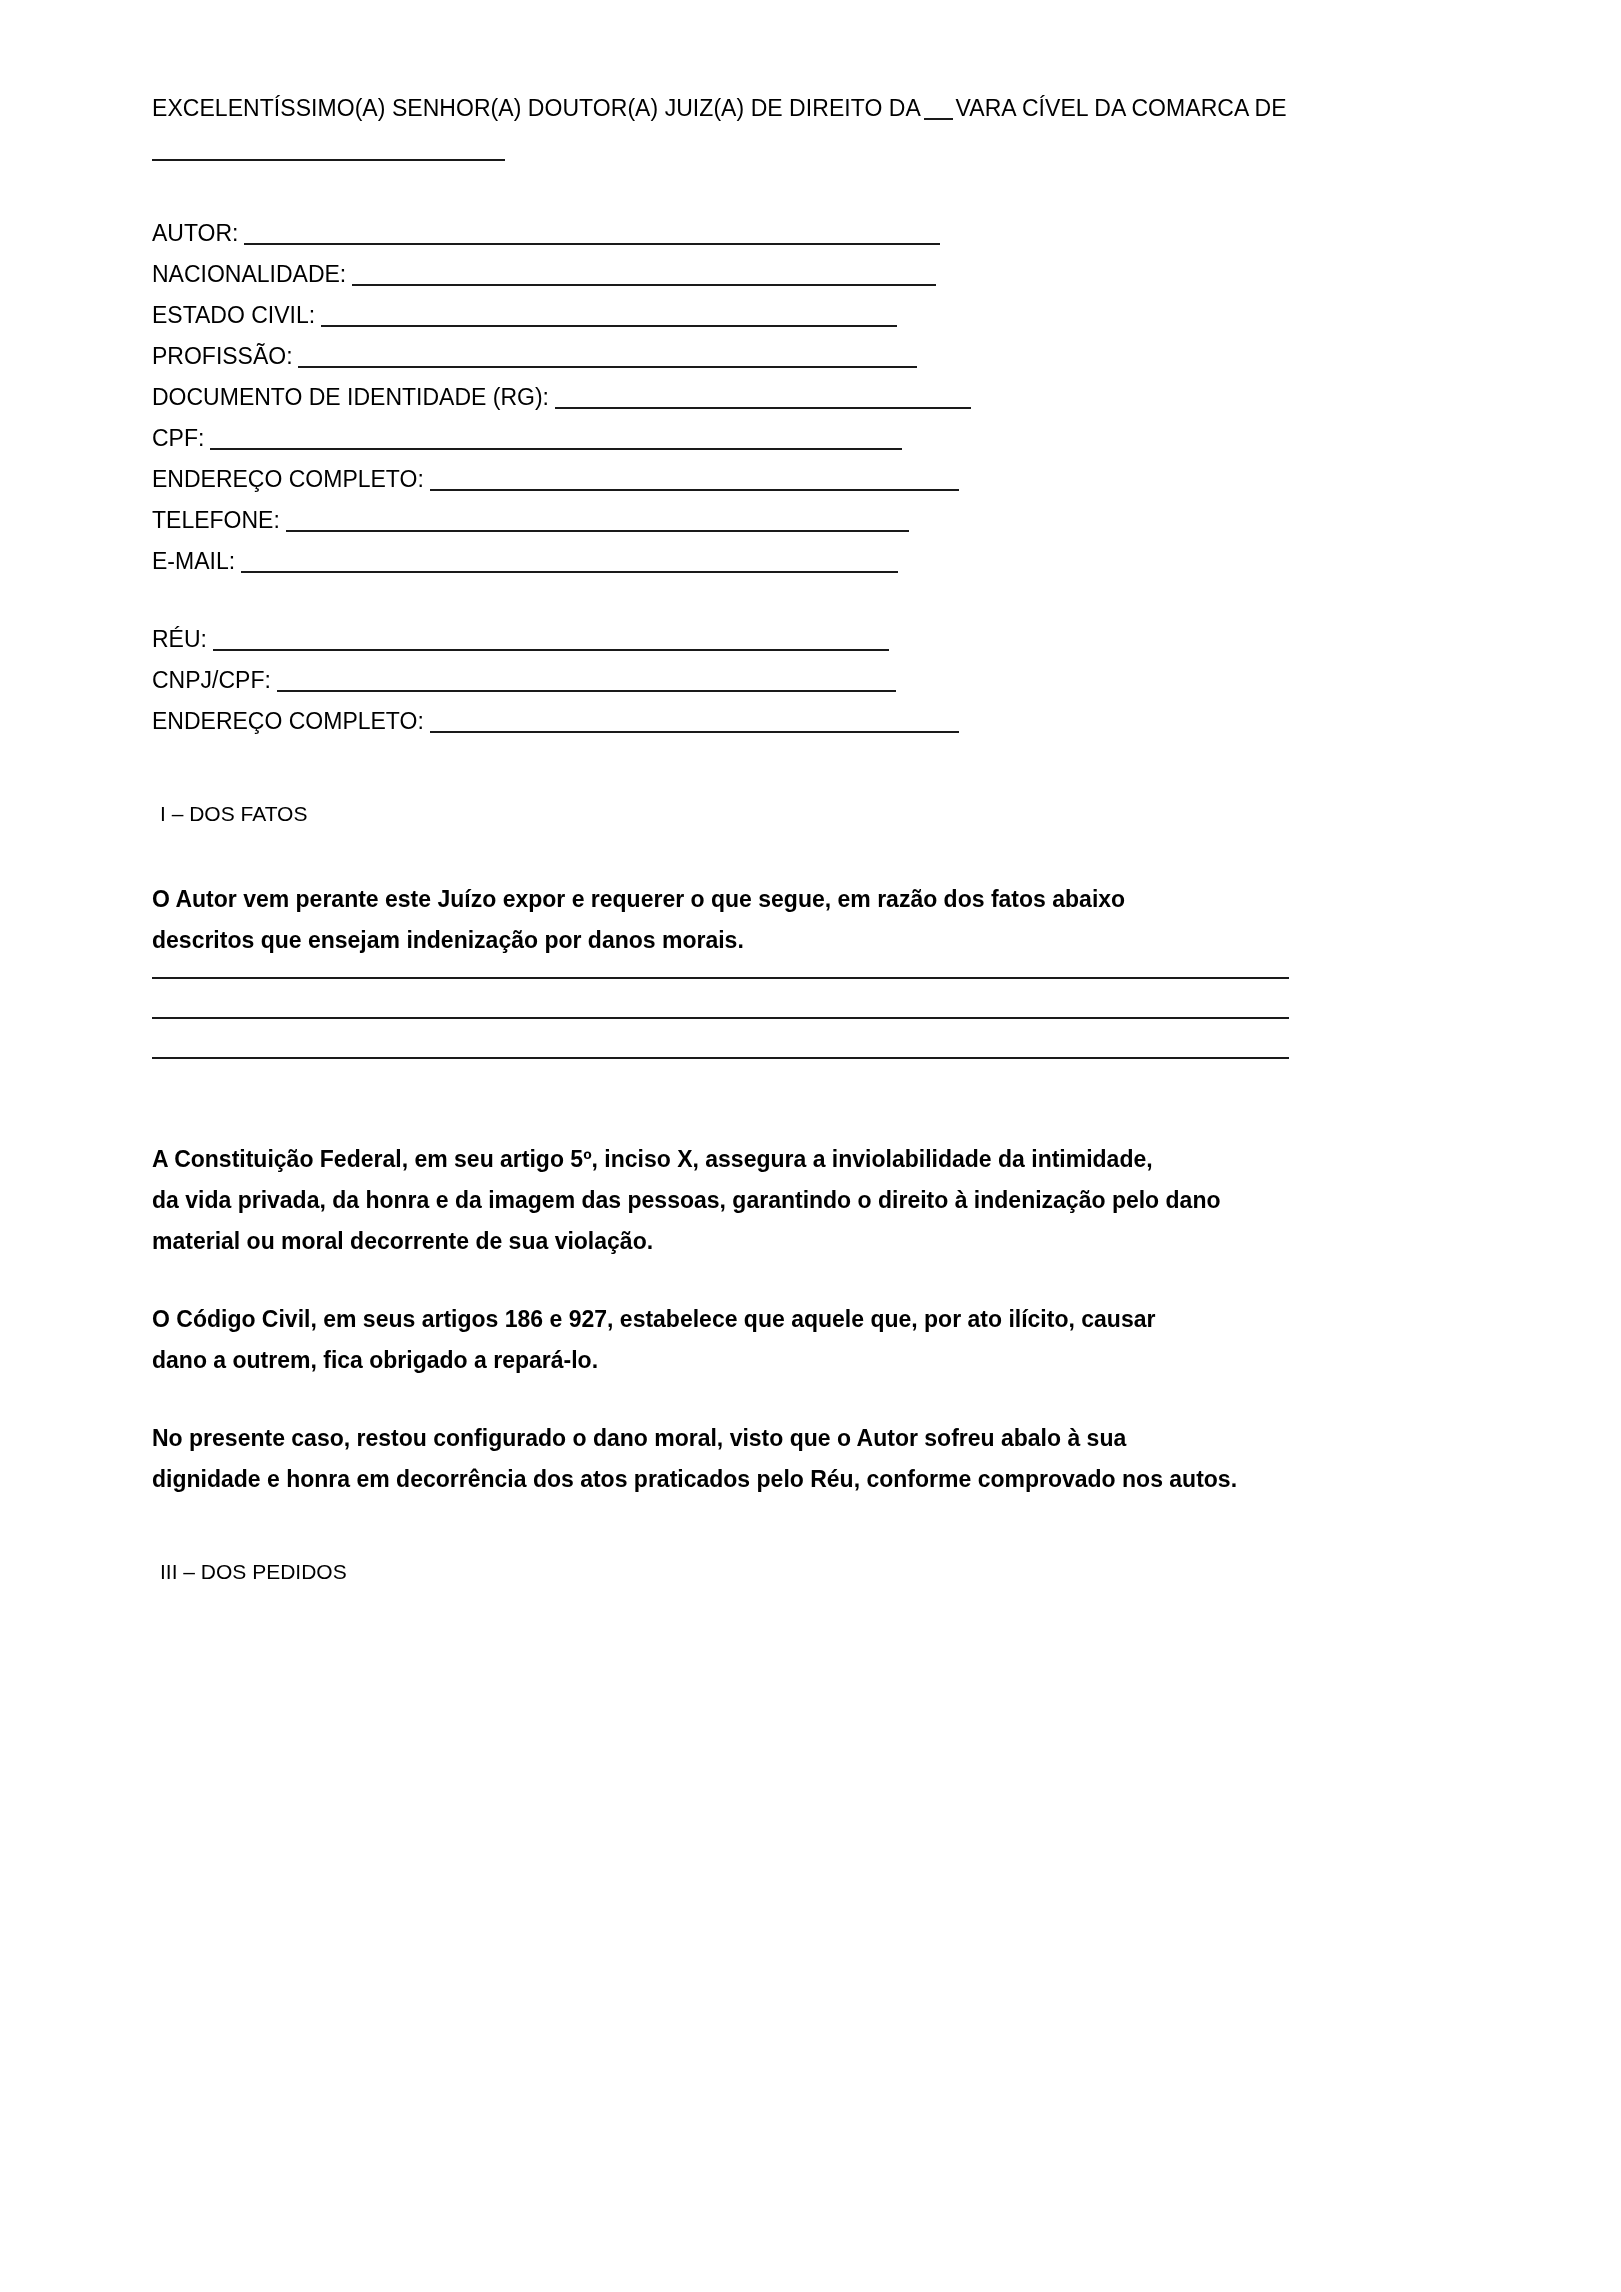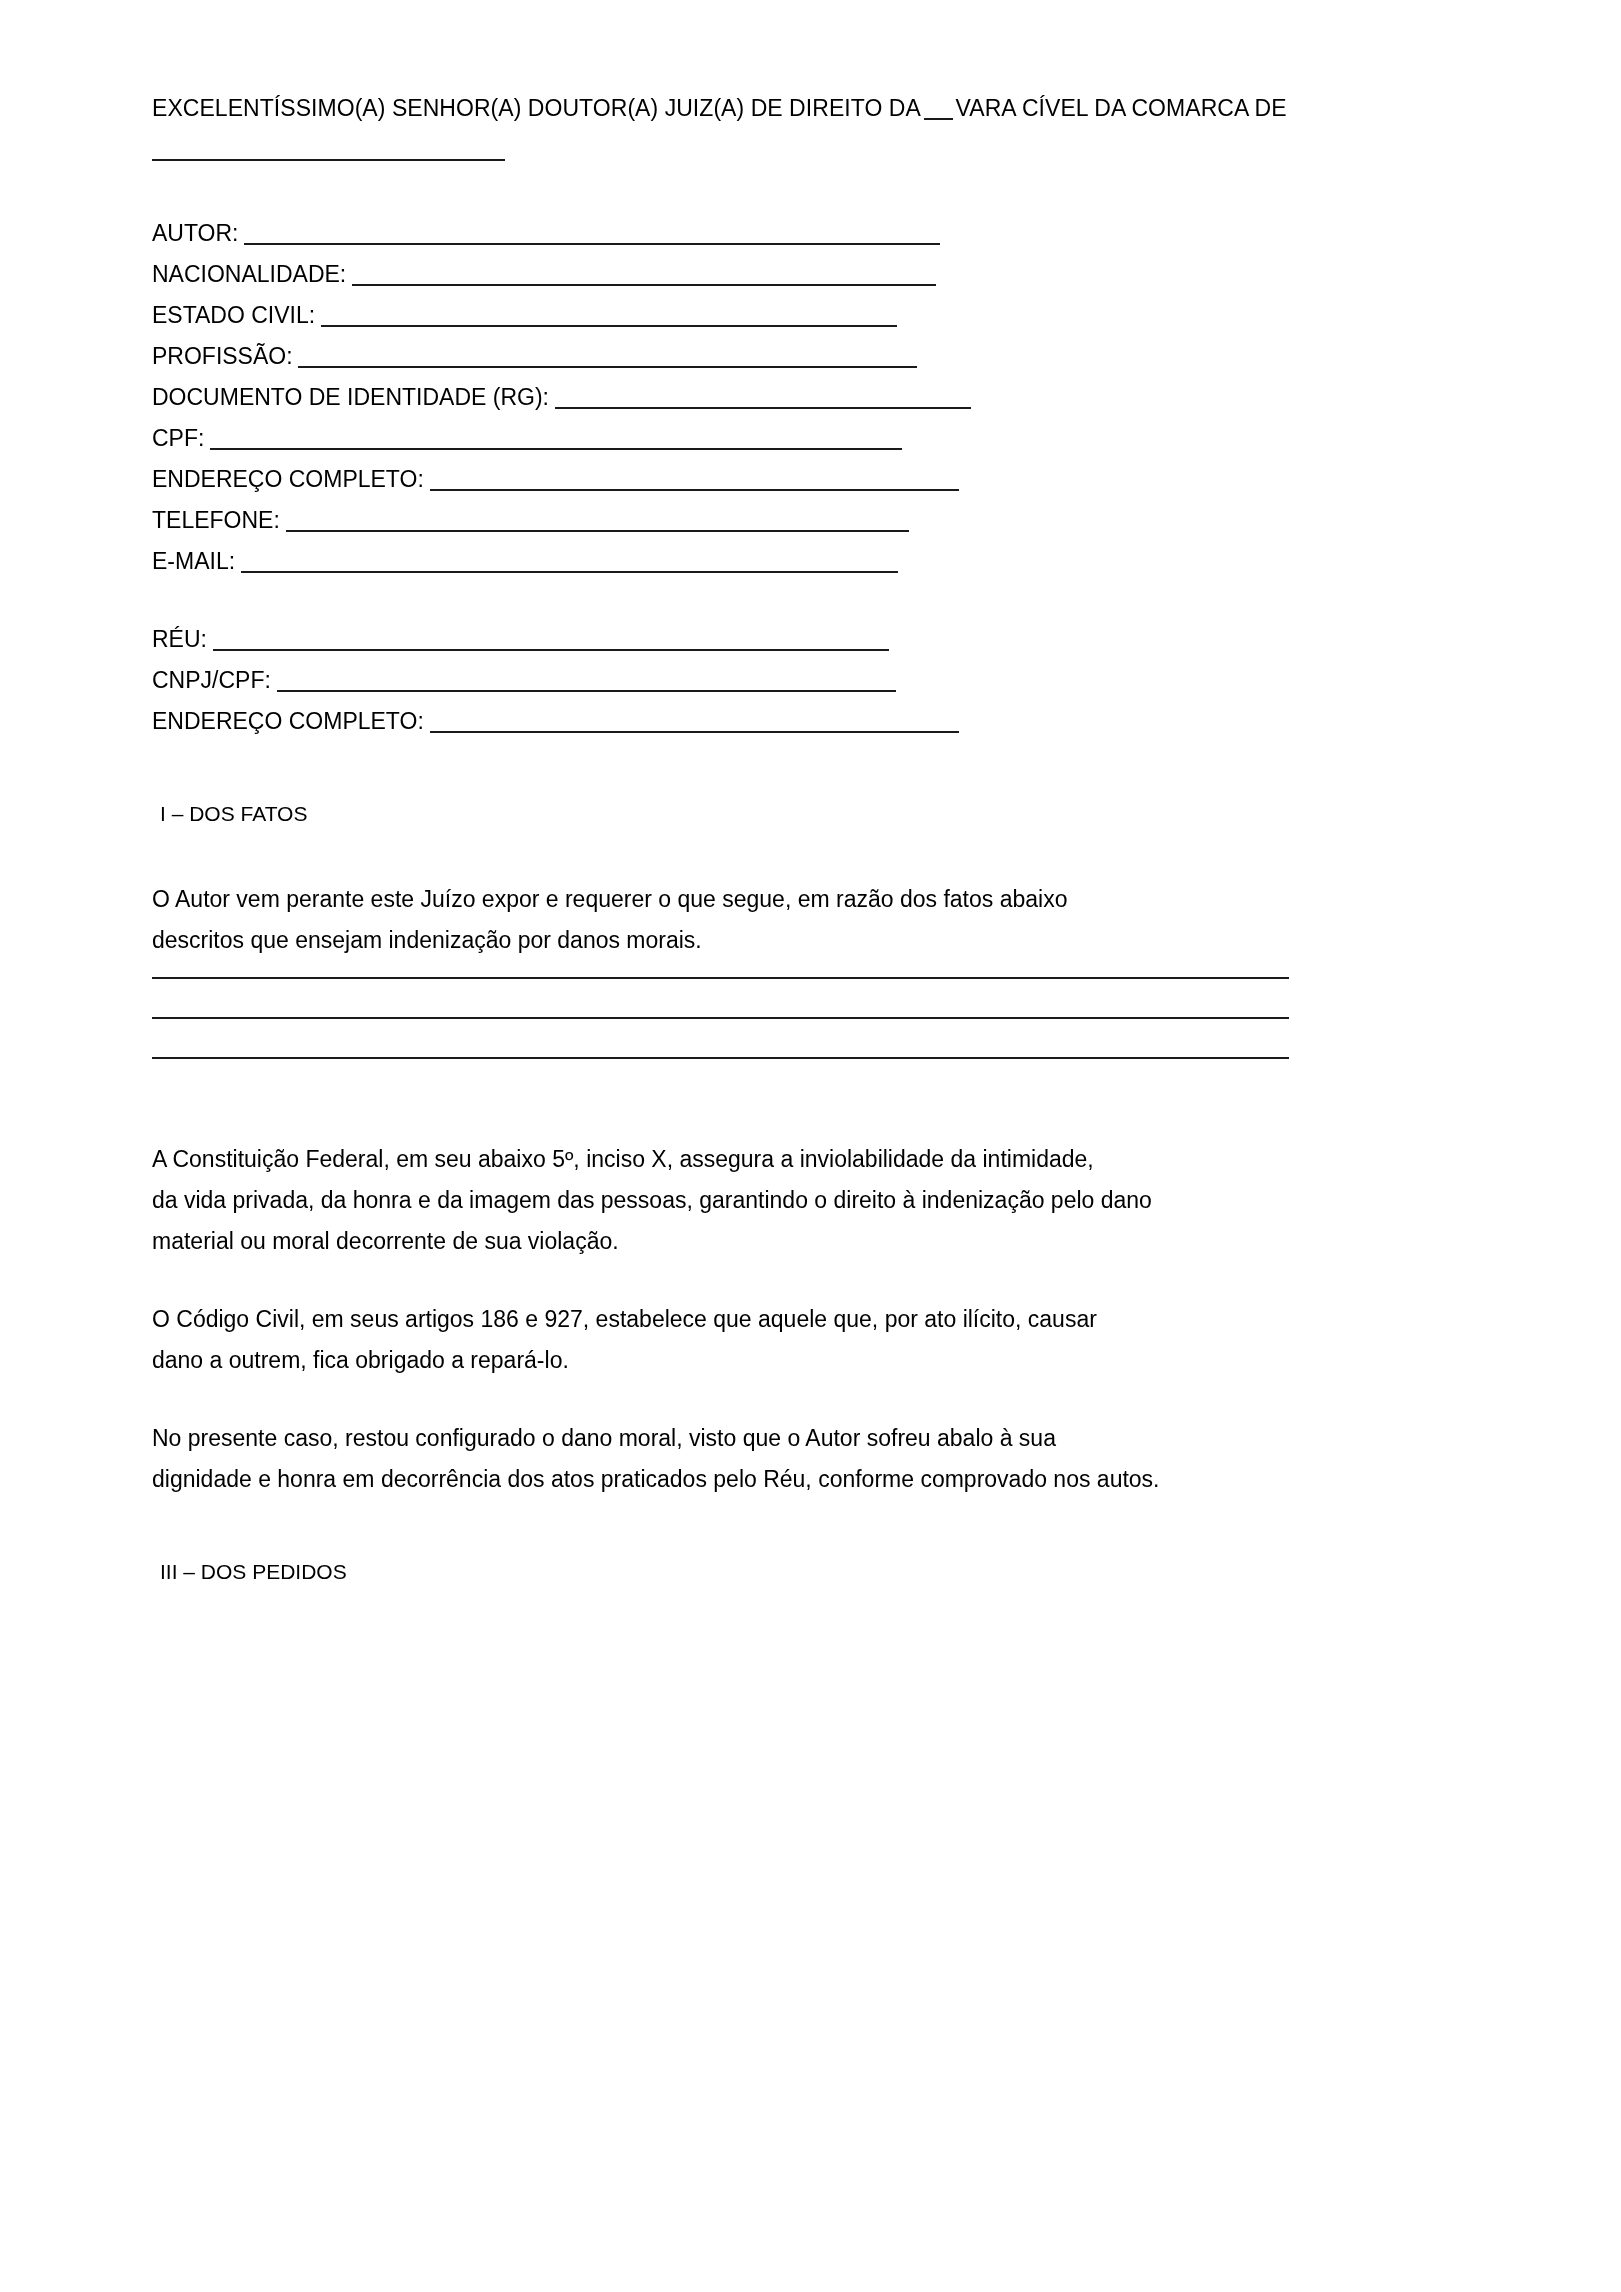--- a/index.html
+++ b/index.html
@@ -108,20 +108,21 @@
 
   .para {
     font-size: 23px;
     line-height: 41px;
     margin: 0;
     max-width: 1313px;
   }
   .para .ln {
     display: block;
     white-space: nowrap;
+    font-weight: bold;
   }
   .gap-md { height: 37px; }
   .gap-lg { height: 43px; }
 </style>
 </head>
 <body>
 
 <div class="page">
   <div class="content">
 
@@ -212,21 +213,21 @@
       <div class="fill-rule"></div>
     </div>
 
 
     <div class="gap-lg"></div>
 
 
     <div class="gap-md"></div>
 
     <p class="para">
-      <span class="ln">A Constituição Federal, em seu abaixo 5º, inciso X, assegura a inviolabilidade da intimidade,</span>
+      <span class="ln">A Constituição Federal, em seu artigo 5º, inciso X, assegura a inviolabilidade da intimidade,</span>
       <span class="ln">da vida privada, da honra e da imagem das pessoas, garantindo o direito à indenização pelo dano</span>
       <span class="ln">material ou moral decorrente de sua violação.</span>
     </p>
 
     <div class="gap-md"></div>
 
     <p class="para">
       <span class="ln">O Código Civil, em seus artigos 186 e 927, estabelece que aquele que, por ato ilícito, causar</span>
       <span class="ln">dano a outrem, fica obrigado a repará-lo.</span>
     </p>

